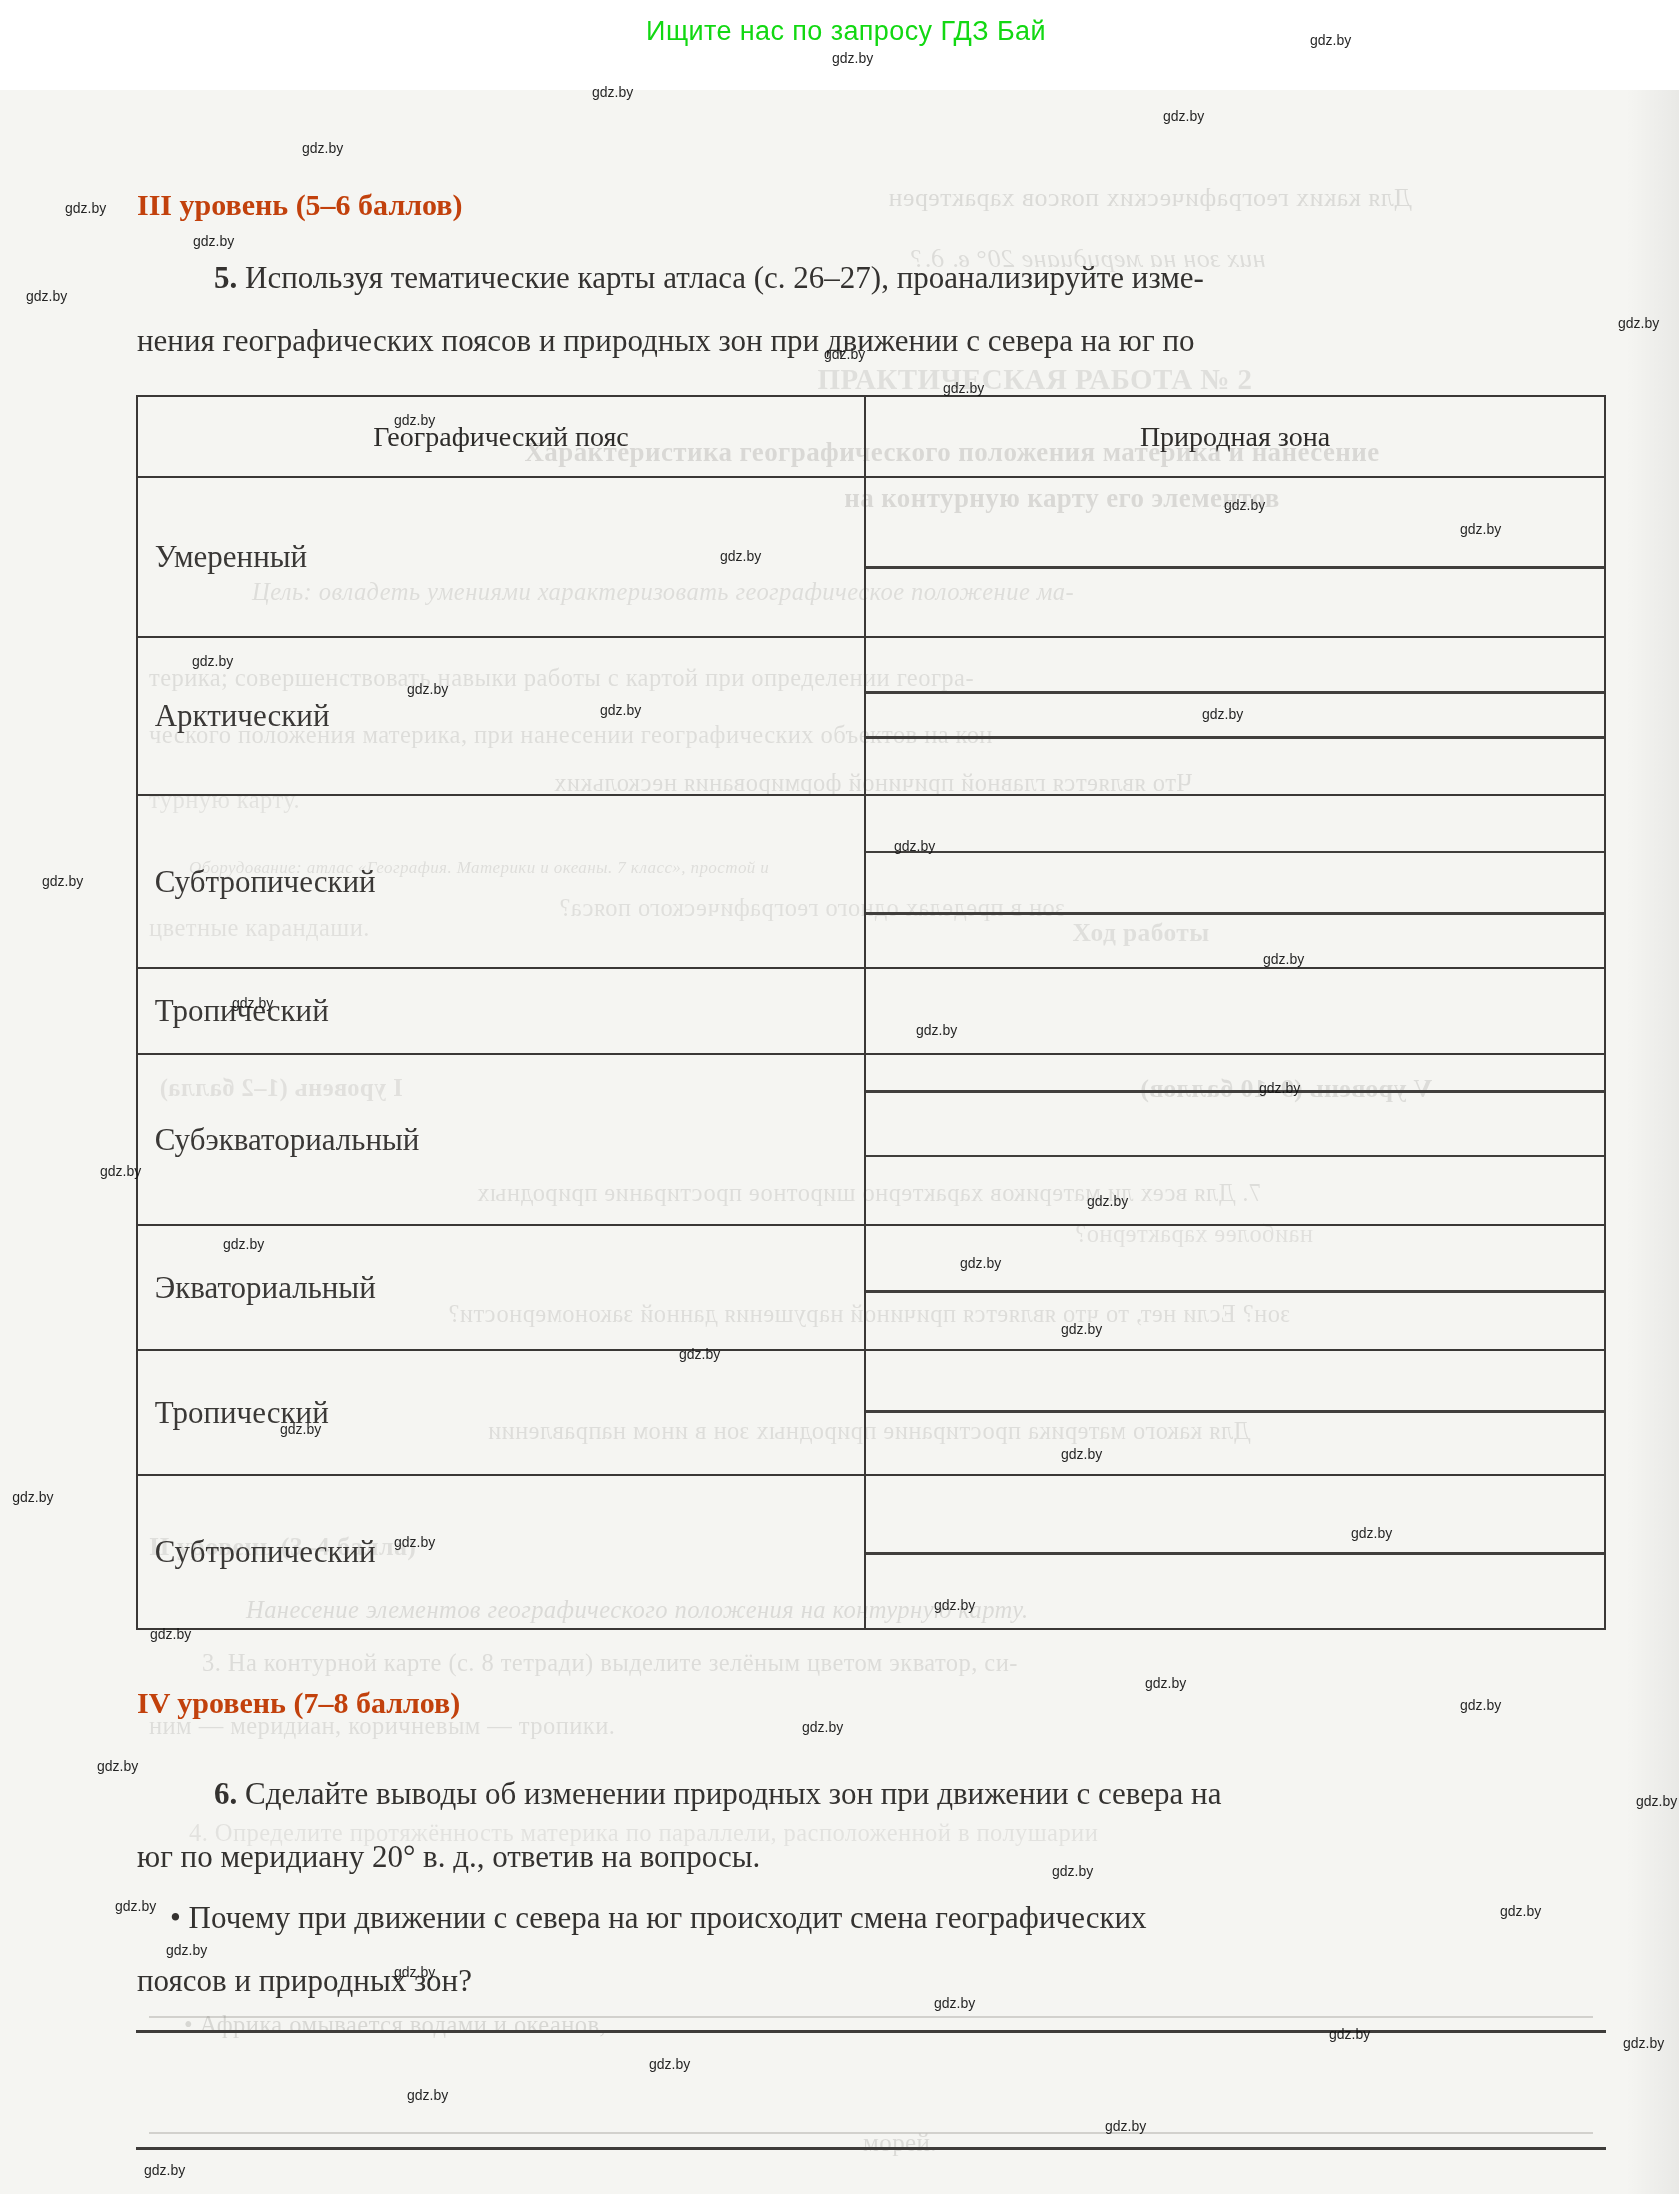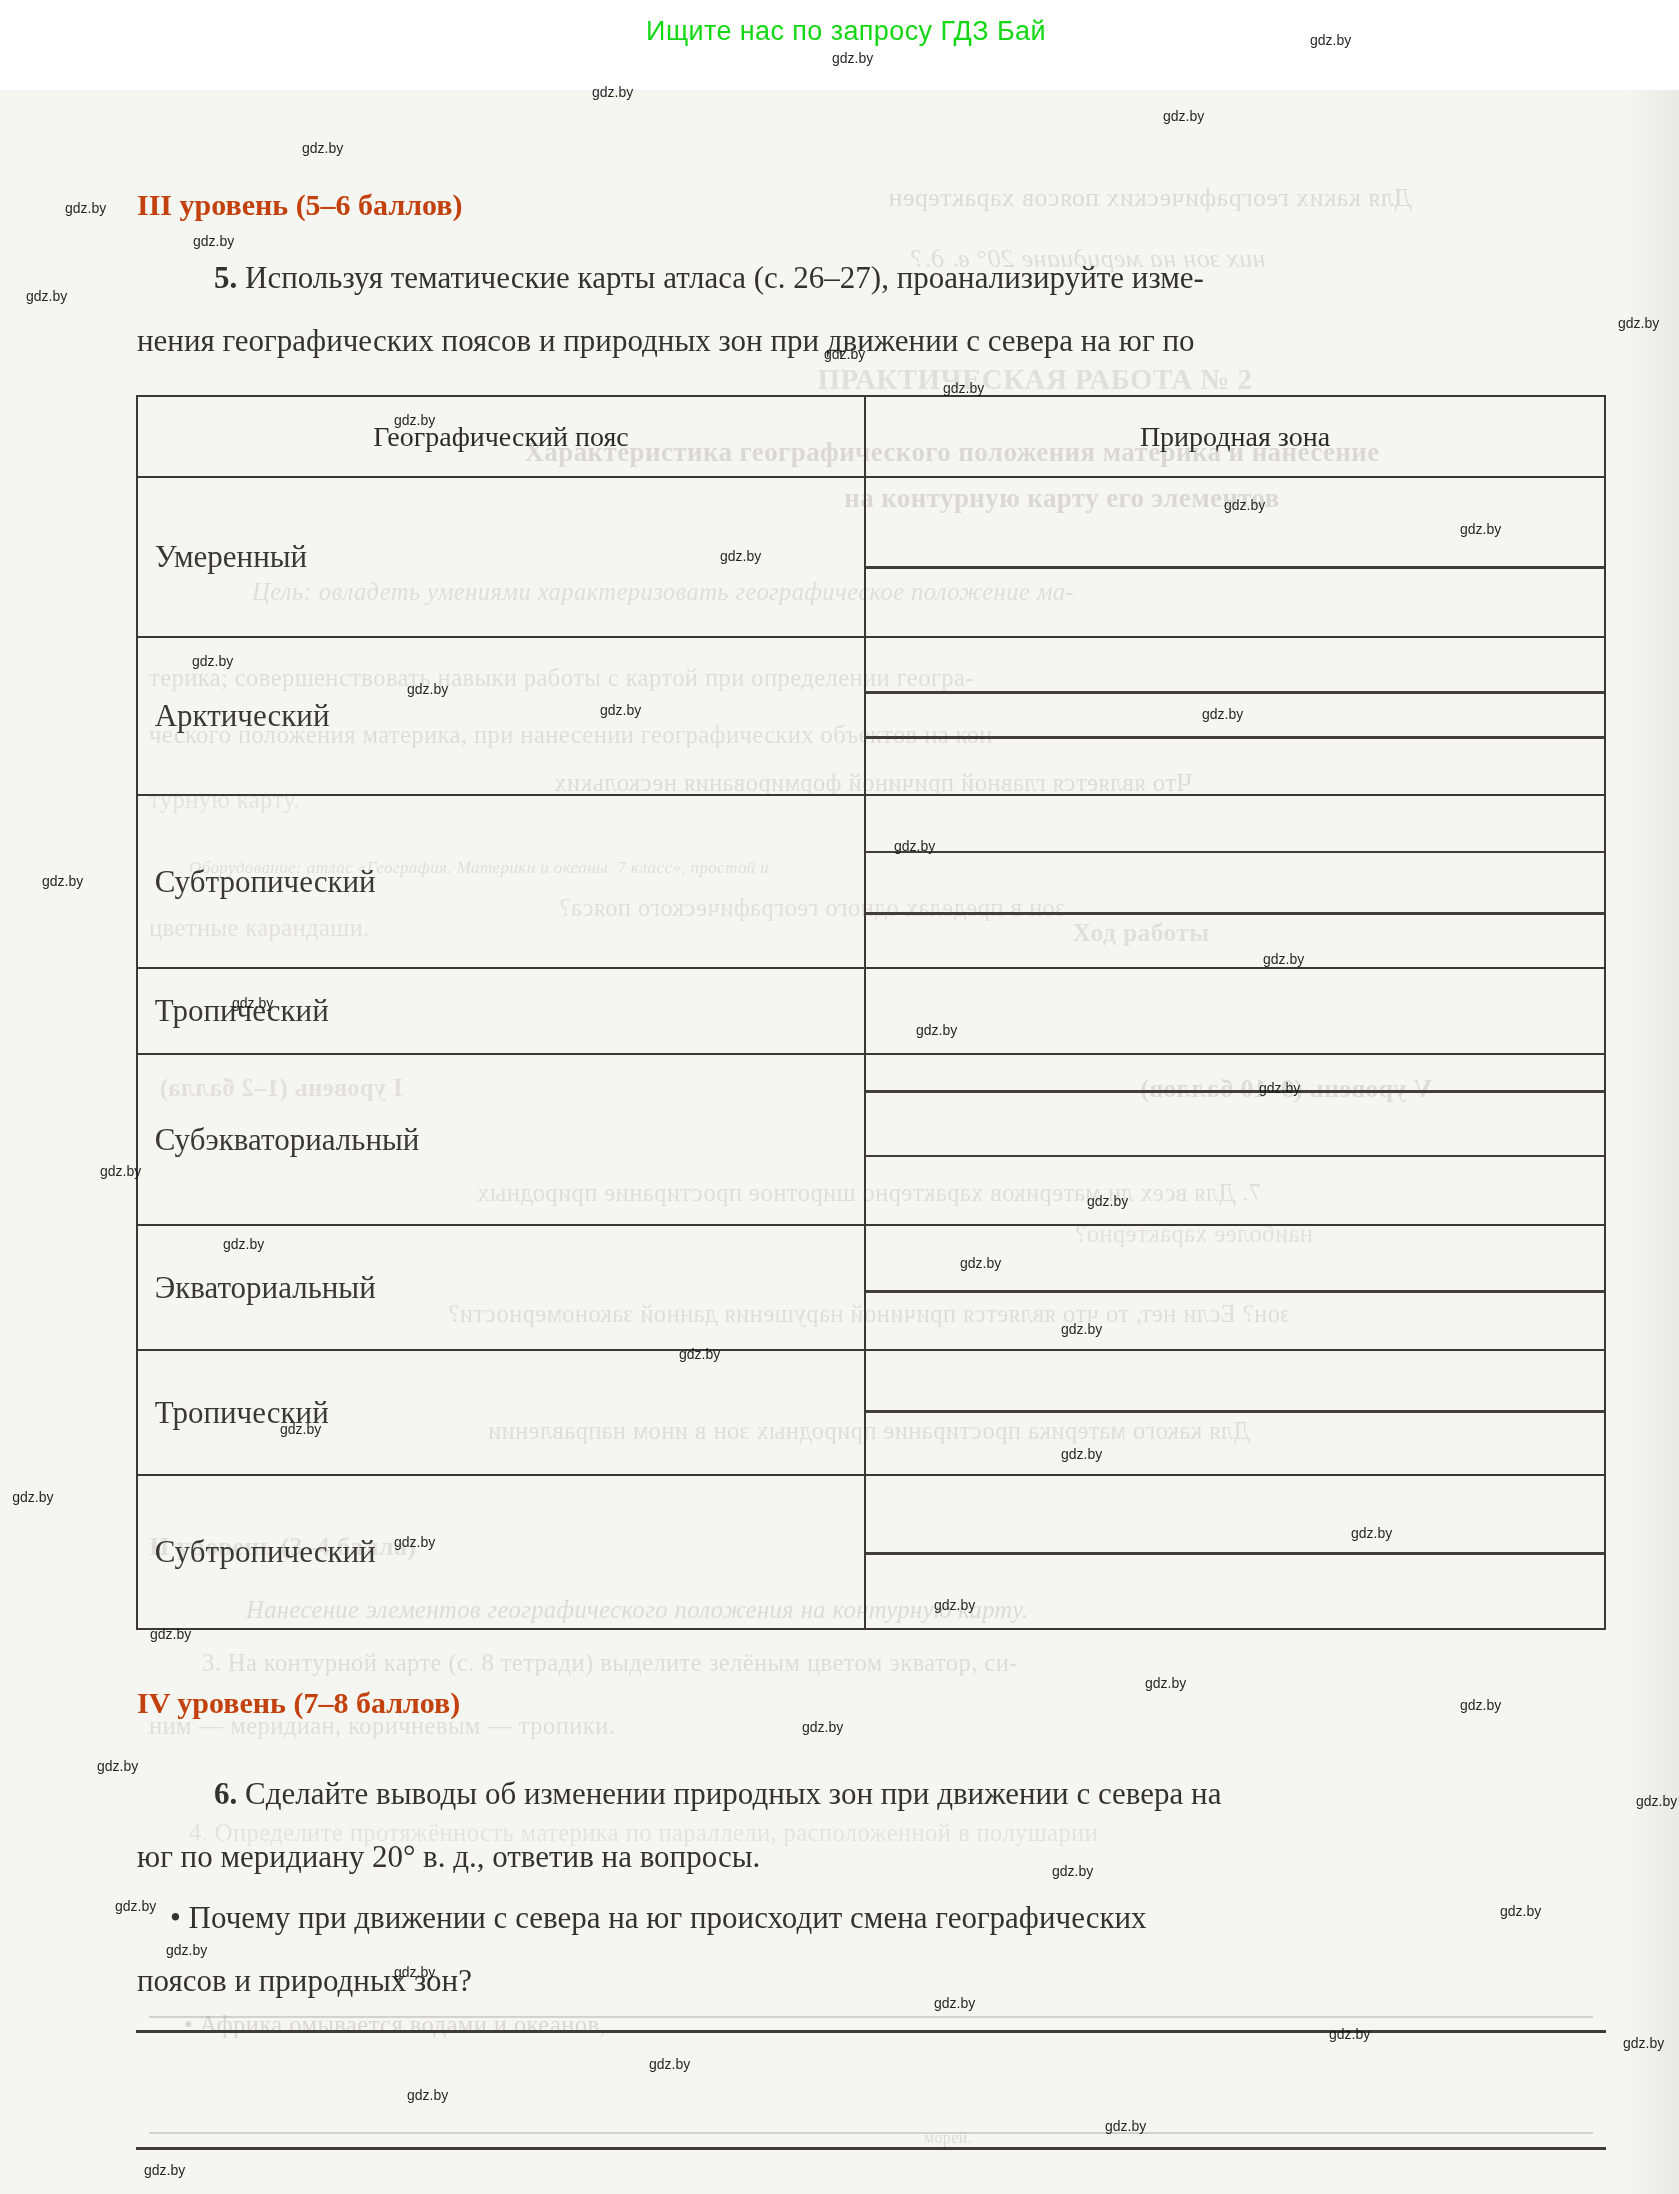--- a/index.html
+++ b/index.html
@@ -63,21 +63,21 @@
       <div class="bleed" style="top: 1179px; font-size: 24.6px; opacity: 0.14; left: 869px; transform: translateX(-50%) scaleX(-1);">7. Для всех ли материков характерно широтное простирание природных</div>
       <div class="bleed" style="top: 1220px; font-size: 24.6px; opacity: 0.12; left: 1194px; transform: translateX(-50%) scaleX(-1);">наиболее характерно?</div>
       <div class="bleed" style="top: 1300px; font-size: 24.6px; opacity: 0.14; left: 869px; transform: translateX(-50%) scaleX(-1);">зон? Если нет, то что является причиной нарушения данной закономерности?</div>
       <div class="bleed" style="top: 1417px; font-size: 24.6px; opacity: 0.14; left: 869px; transform: translateX(-50%) scaleX(-1);">Для какого материка простирание природных зон в ином направлении</div>
       <div class="bleed b" style="top: 1532px; font-size: 26px; opacity: 0.13; left: 149px;">II уровень (3–4 балла)</div>
       <div class="bleed i" style="top: 1596px; font-size: 24.6px; opacity: 0.16; left: 246px;">Нанесение элементов географического положения на контурную карту.</div>
       <div class="bleed" style="top: 1649px; font-size: 24.6px; opacity: 0.15; left: 202px;">3. На контурной карте (с. 8 тетради) выделите зелёным цветом экватор, си-</div>
       <div class="bleed" style="top: 1712px; font-size: 24.6px; opacity: 0.14; left: 149px;">ним — меридиан, коричневым — тропики.</div>
       <div class="bleed" style="top: 1819px; font-size: 24.6px; opacity: 0.11; left: 189px;">4. Определите протяжённость материка по параллели, расположенной в      полушарии</div>
       <div class="bleed" style="top: 2011px; font-size: 24.6px; opacity: 0.18; left: 184px;">• Африка омывается водами                    и                    океанов,</div>
-      <div class="bleed" style="top: 2129px; font-size: 16px; opacity: 0.16; left: 948px; transform: translateX(-50%);">морей.</div>
+      <div class="bleed" style="top: 2129px; font-size: 25px; opacity: 0.16; left: 900px; transform: translateX(-50%);">морей.</div>
     </div>
 
   <div class="promo" id="promo" style="color: rgb(18, 216, 18);">Ищите нас по запросу ГДЗ Бай</div>
 
   <div class="sec-title" style="left:137px;top:188px;">III уровень (5–6 баллов)</div>
 
   <div class="tline" style="left:214px;top:260px;">
     <span class="tnum">5.</span>
     <span>Используя тематические карты атласа (с. 26–27), проанализируйте изме-</span>
   </div>

